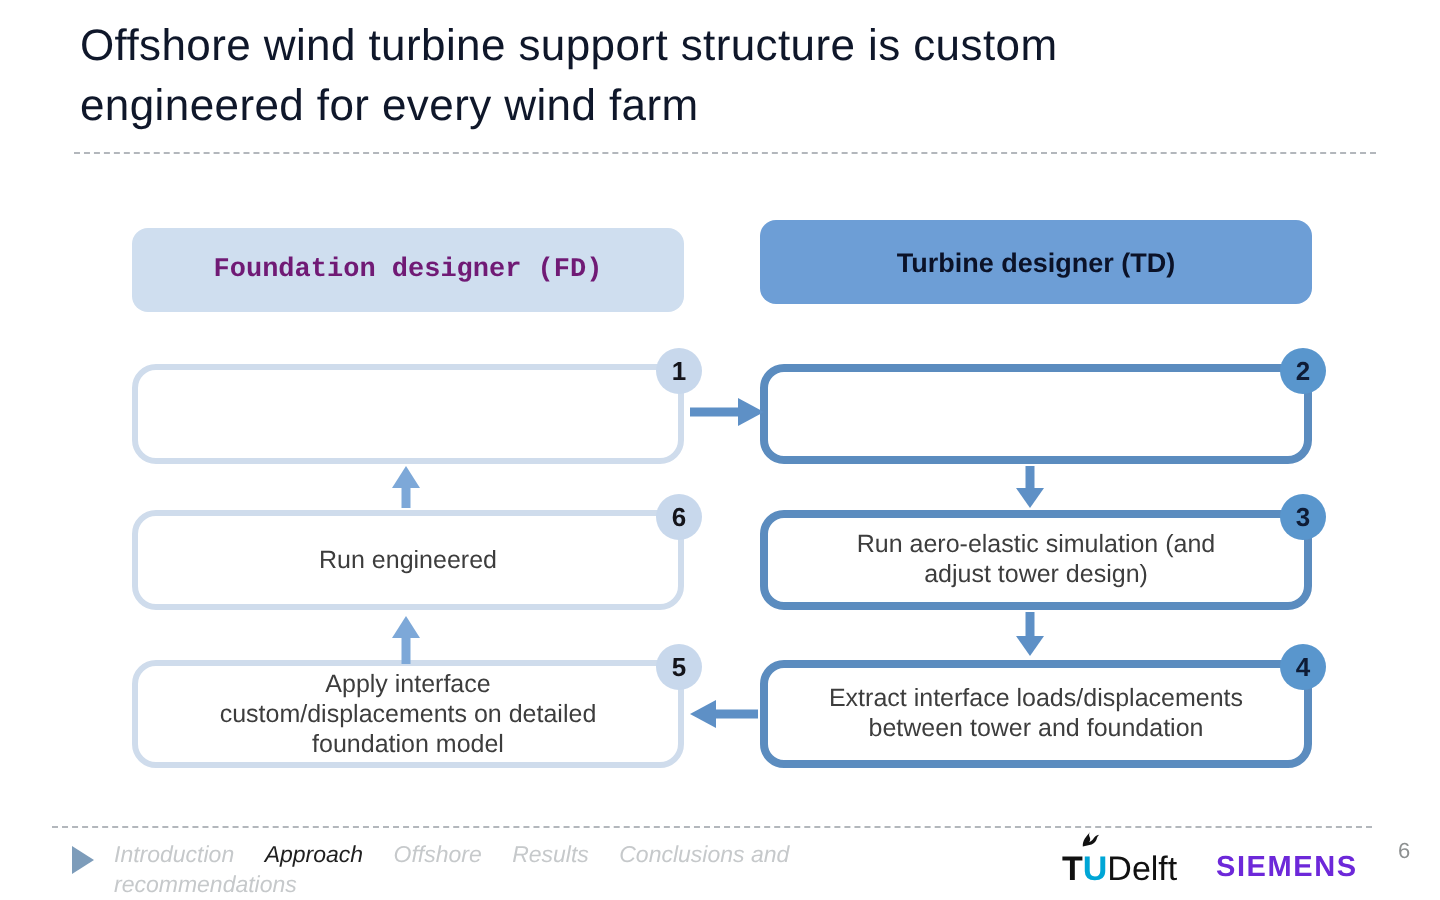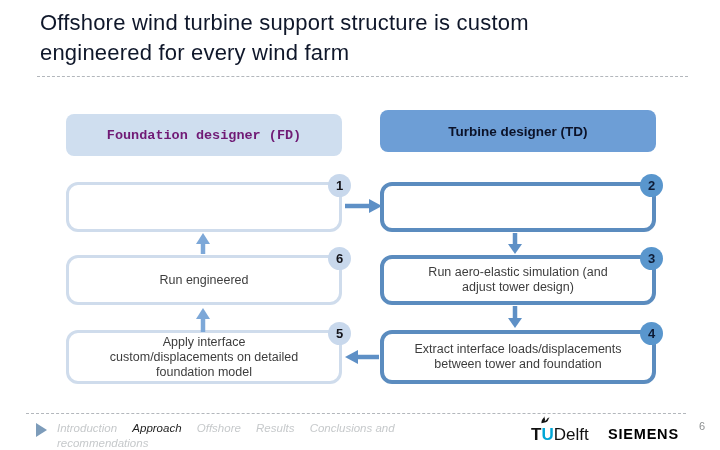--- a/index.html
+++ b/index.html
@@ -60,21 +60,21 @@
   .footnav span { margin-right:12px;font-style:italic; }
   .footnav span.active { color:#1f1f1f; }
 
   .tud-logo { position:absolute; left:531px; top:417px; width:76px; height:30px;text-decoration:underline; }
   .tud-flame { position:absolute; left:6px; top:-1px; }
   .tud-text { position:absolute; left:0; top:8px; font-size:17px; color:#111; white-space:nowrap; }
   .tud-text .t { font-weight:bold; color:#111; }
   .tud-text .u { font-weight:bold; color:#00a6d6; }
   .tud-text .rest { color:#111; }
   .siemens { position:absolute; left:608px; top:426px; font-size:14.5px; font-weight:bold;
-             letter-spacing:.8px; color:#000000; }
+             letter-spacing:.8px; color:#6d28d9; }
   .pagenum { position:absolute; left:699px; top:420px; font-size:11px; color:#8d9091; }
 </style>
 </head>
 <body>
 
 <div class="slide">
 
   <div class="title">
     <div>Offshore wind turbine support structure is custom</div>
     <div>engineered for every wind farm</div>

